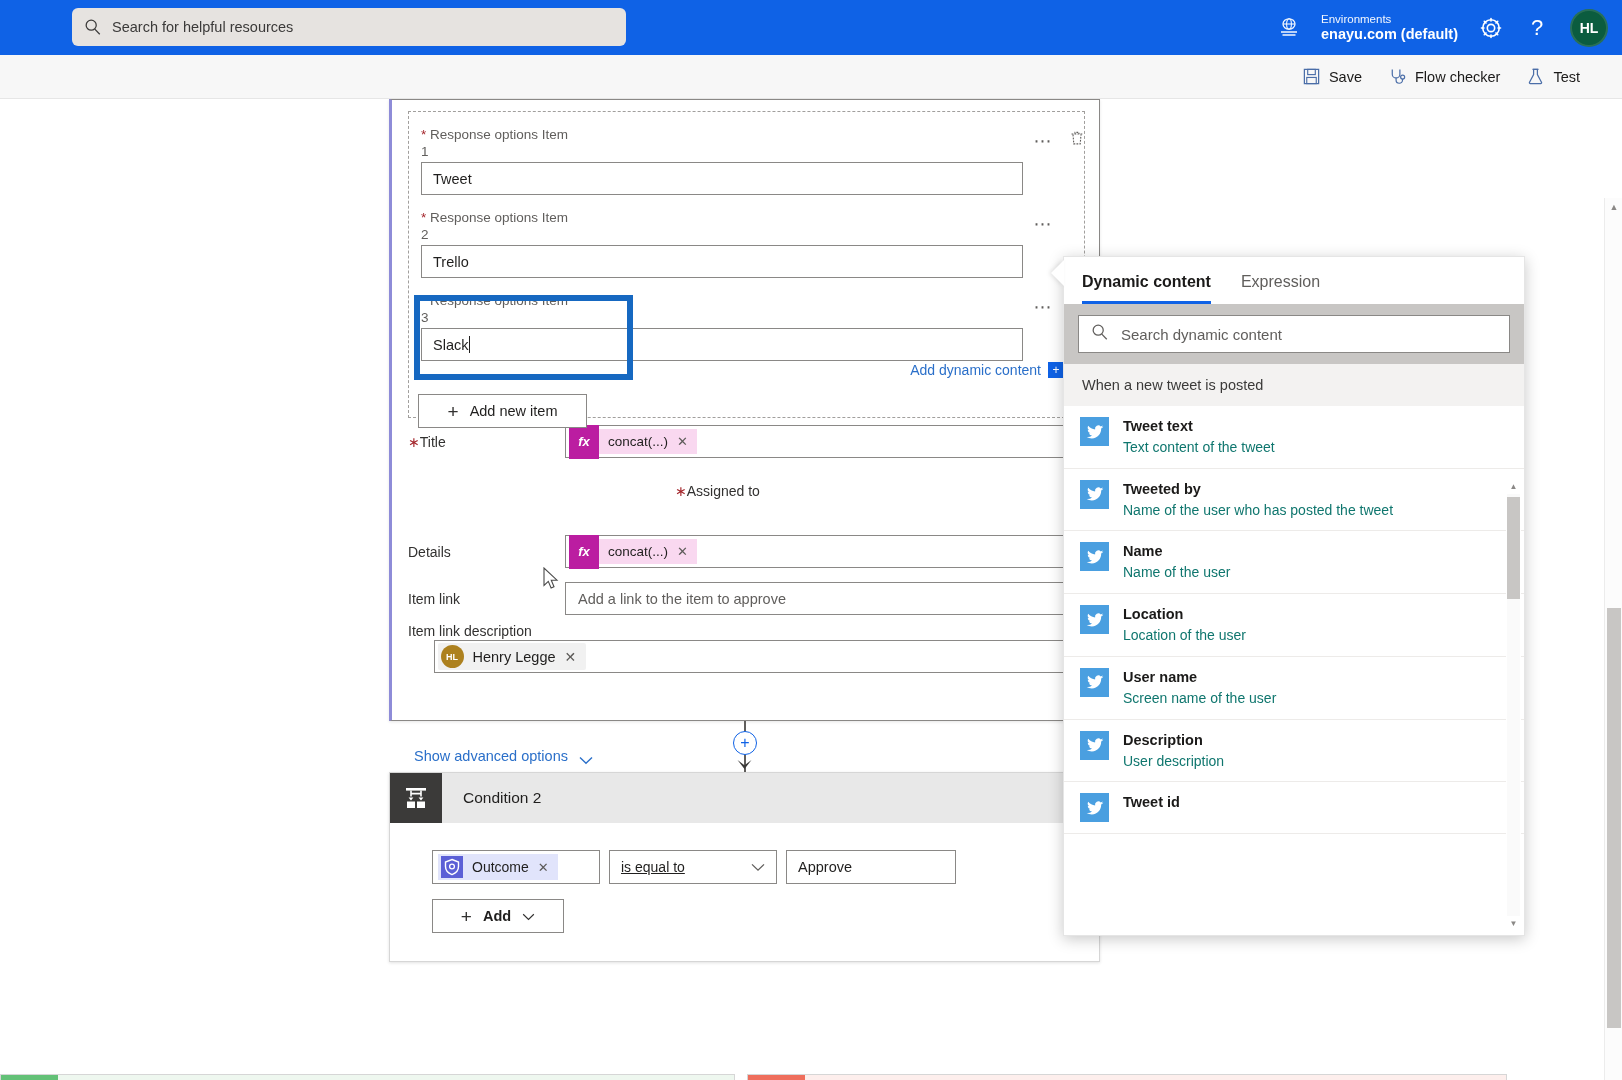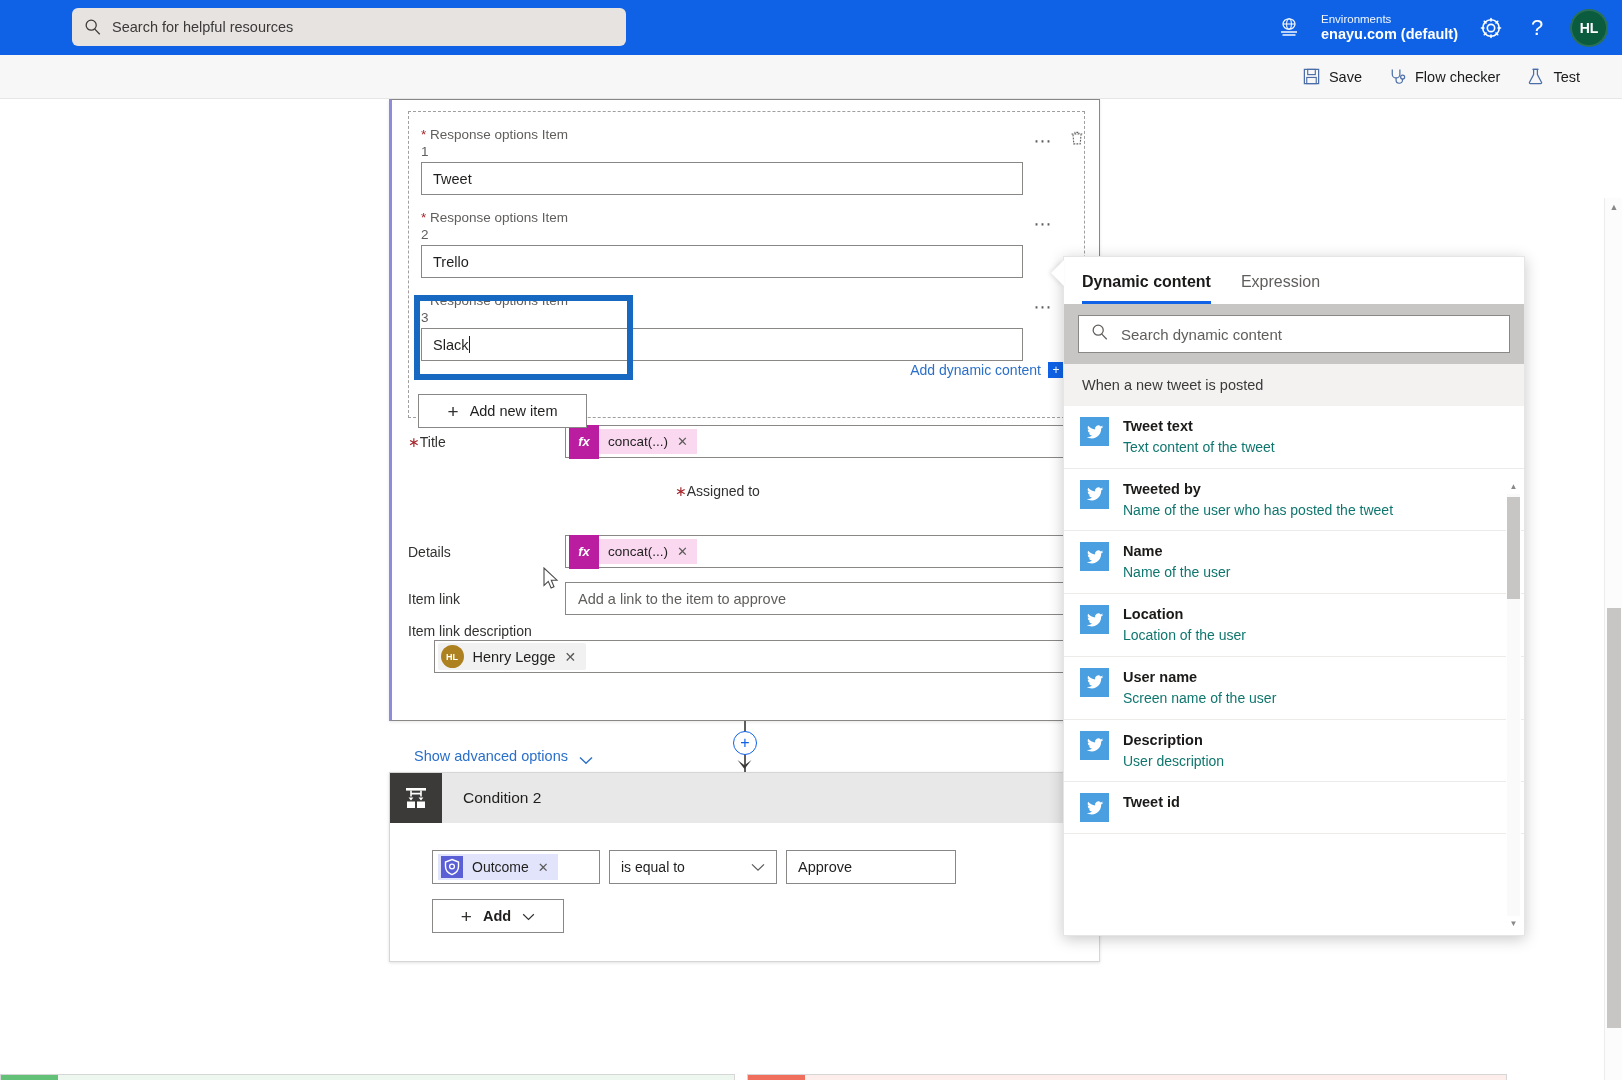--- a/index.html
+++ b/index.html
@@ -199,21 +199,21 @@
   }
   .cond-chip-ico {
     width: 22px; height: 22px; background: #5b5fd6;
     display: flex; align-items: center; justify-content: center;
   }
   .cond-chip-label { font-size: 14px; color: #201f1e; }
   .cond-chip-x { color: #5c5a58; font-size: 13px; cursor: pointer; }
   .cond-select {
     width: 168px; height: 34px; border: 1px solid #8a8886; background: #fff;
     display: flex; align-items: center; justify-content: space-between;
-    padding: 12px 11px; font-size: 14px; color: #201f1e;
+    padding: 12px 11px; font-size: 14px; color: #201f1e; text-decoration: underline;
   }
   .cond-value {
     width: 170px; height: 34px; border: 1px solid #8a8886; background: #fff;
     display: flex; align-items: center; padding: 0 11px; font-size: 14.5px; color: #201f1e;
   }
   .cond-add {
     margin-top: 15px; width: 132px; height: 34px; border: 1px solid #8a8886; background: #fff;
     display: flex; align-items: center; justify-content: center; gap: 11px;
     font-size: 14.5px; font-weight: 600; color: #201f1e; cursor: pointer;
   }

